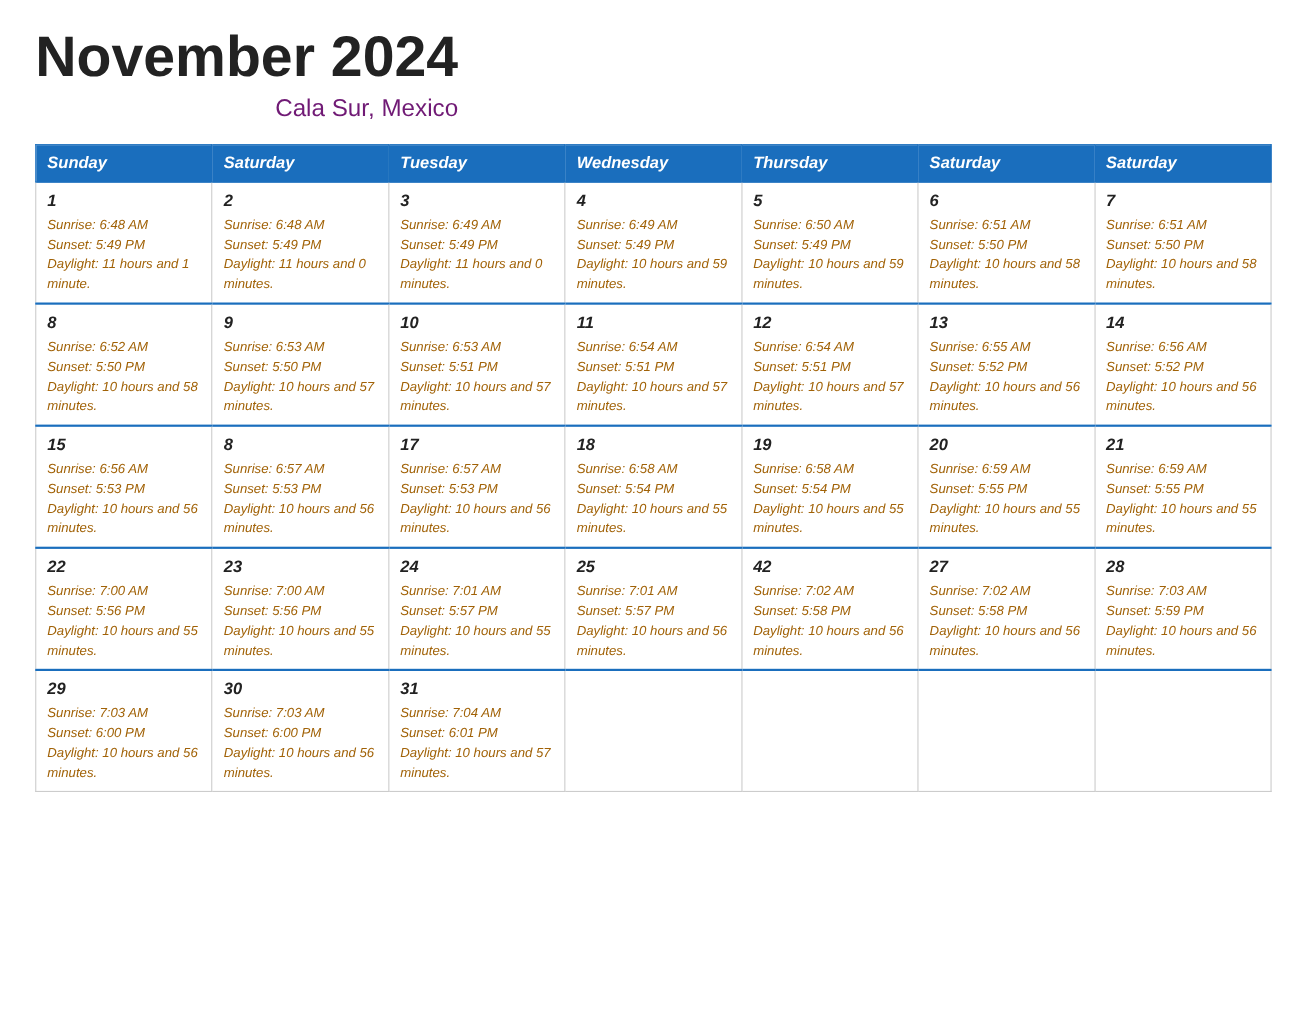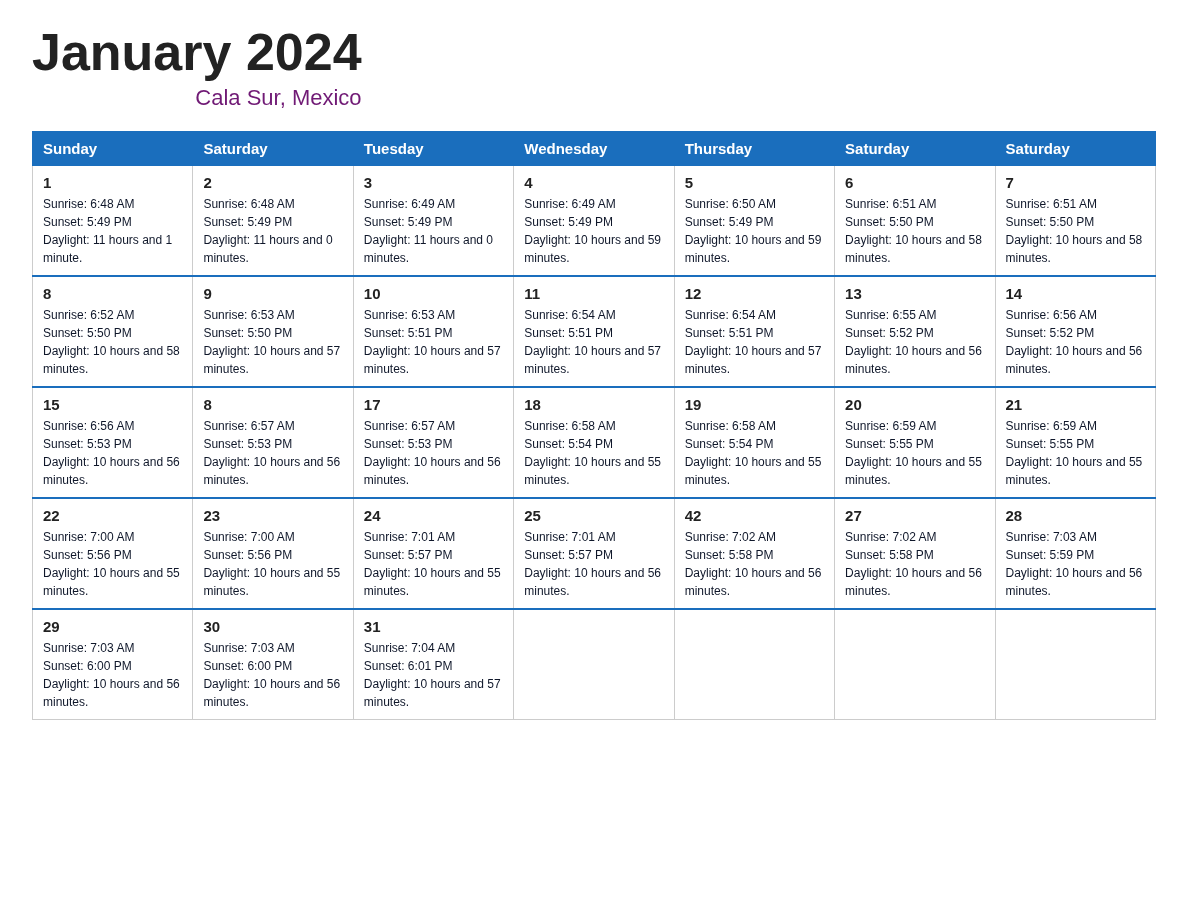--- a/index.html
+++ b/index.html
@@ -58,20 +58,21 @@
     }
     .location {
       font-size: 22px;
       color: #701a75;
       margin-top: 4px;
     }
     table {
       width: 100%;
       border-collapse: collapse;
       table-layout: fixed;
+      font-style: italic;
     }
     thead tr th {
       background-color: #1a6ebd;
       color: #fff;
       font-size: 15px;
       font-weight: bold;
       padding: 8px 10px;
       text-align: left;
       border: 1px solid #1a6ebd;
     }
@@ -86,36 +87,36 @@
     }
     tbody tr td .day-num {
       font-size: 15px;
       font-weight: bold;
       color: #222;
       display: block;
       margin-bottom: 4px;
     }
     tbody tr td .day-info {
       font-size: 12px;
-      color: #0f172a;
+      color: #a16207;
       line-height: 1.5;
     }
     tbody tr:not(:last-child) td {
       border-bottom: 2px solid #1a6ebd;
     }
     td.empty {
       background: #fff;
     }
   </style>
 </head>
 <body>
 
 <div class="header">
   <div class="title-block">
-    <div class="month-title">January 2024</div>
+    <div class="month-title">November 2024</div>
     <div class="location">Cala Sur, Mexico</div>
   </div>
 </div>
 
 <table>
   <thead>
     <tr>
     <th>Sunday</th>
         <th>Saturday</th>
         <th>Tuesday</th>

